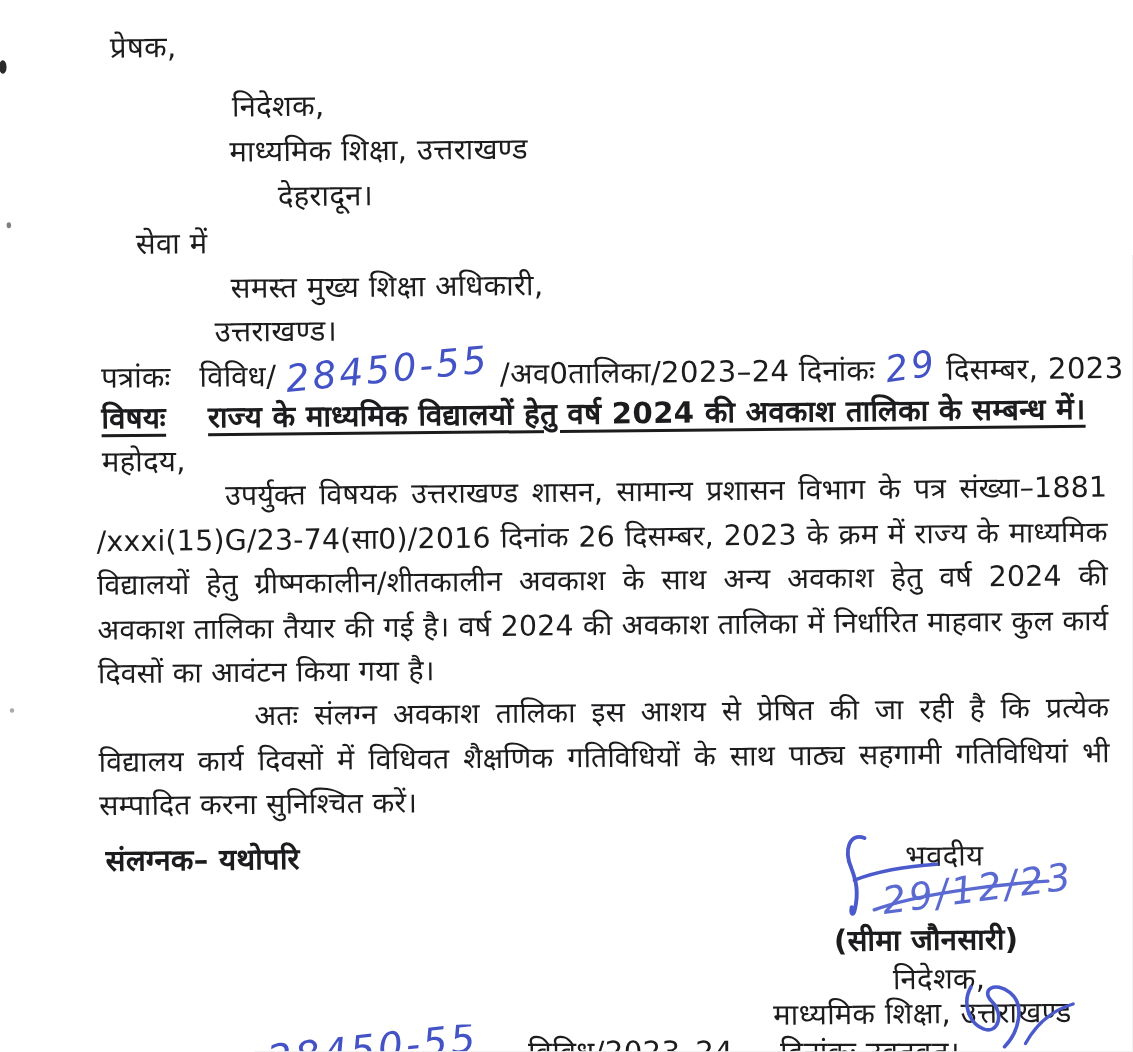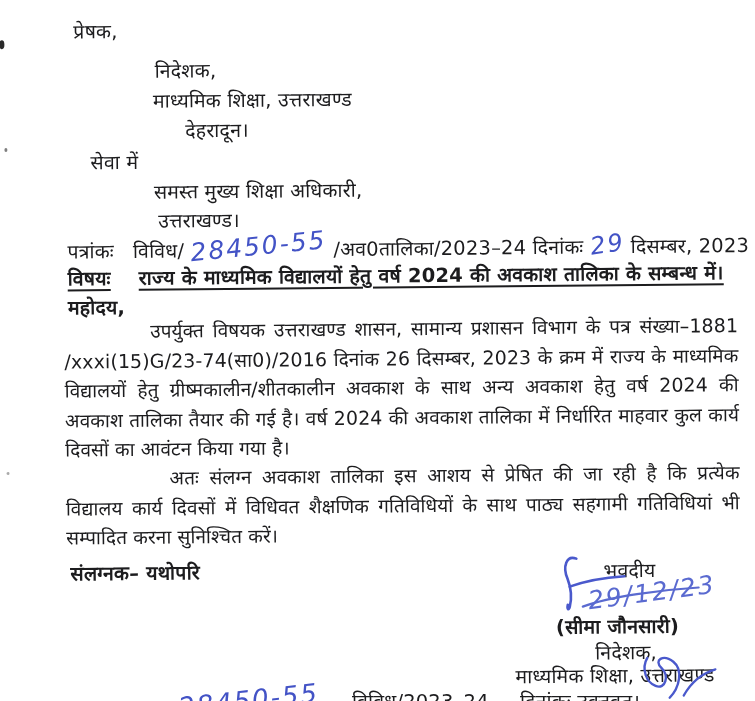--- a/index.html
+++ b/index.html
@@ -61,37 +61,37 @@
 <div class="page">
   <div class="content">
 
     <div class="t" style="left:76px; top:16px;">प्रेषक,</div>
     <div class="t" style="left:157px; top:56px;">निदेशक,</div>
     <div class="t" style="left:155px; top:86px;">माध्यमिक शिक्षा, उत्तराखण्ड</div>
     <div class="t" style="left:155px; top:116px;margin-left:32px;">देहरादून।</div>
 
     <div class="t" style="left:92px; top:147px;">सेवा में</div>
     <div class="t" style="left:155px; top:177px;">समस्त मुख्य शिक्षा अधिकारी,</div>
-    <div class="t" style="left:159px; top:206px;">उत्तराखण्ड।</div>
+    <div class="t" style="left:144px; top:206px;">उत्तराखण्ड।</div>
 
     <div class="t" style="left:68px; top:234px;">
       <span>पत्रांकः</span>&nbsp;&nbsp;
       <span>विविध/</span>
       <span class="ink hand hw-num">28450-55</span>
       <span>/अव0तालिका/2023–24 दिनांकः</span>
       <span class="ink hand hw-day">29</span>
       <span>दिसम्बर, 2023</span>
     </div>
 
     <div class="t subject-line" style="left:68px; top:263px;">
       <span class="u">विषयः</span>&nbsp;&nbsp;&nbsp;
       <span class="u">राज्य के माध्यमिक विद्यालयों हेतु वर्ष 2024 की अवकाश तालिका के सम्बन्ध में।</span>
     </div>
 
-    <div class="t" style="left:68px; top:292px;font-weight:bold;">महोदय,</div>
+    <div class="t" style="left:68px; top:292px;">महोदय,</div>
 
     <div class="para" style="left:64px; top:316px; width:674px; text-indent:86px;">उपर्युक्त विषयक उत्तराखण्ड शासन, सामान्य प्रशासन विभाग के पत्र संख्या–1881 /xxxi(15)G/23-74(सा0)/2016 दिनांक 26 दिसम्बर, 2023 के क्रम में राज्य के माध्यमिक विद्यालयों हेतु ग्रीष्मकालीन/शीतकालीन अवकाश के साथ अन्य अवकाश हेतु वर्ष 2024 की अवकाश तालिका तैयार की गई है। वर्ष 2024 की अवकाश तालिका में निर्धारित माहवार कुल कार्य दिवसों का आवंटन किया गया है।</div>
     <div class="para" style="left:64px; top:463px; width:674px; text-indent:104px;">अतः संलग्न अवकाश तालिका इस आशय से प्रेषित की जा रही है कि प्रत्येक विद्यालय कार्य दिवसों में विधिवत शैक्षणिक गतिविधियों के साथ पाठ्य सहगामी गतिविधियां भी सम्पादित करना सुनिश्चित करें।</div>
 
     <div class="t" style="left:68px; top:558px; font-weight:700;">संलग्नक– यथोपरि</div>
 
     <div class="t" style="left:601px; top:560px;">भवदीय</div>
 
     <svg width="150" height="60" style="left:552px; top:556px;" viewBox="0 0 150 60" fill="none">
       <path d="M22 6 C12 2 8 14 13 26 C16 34 18 42 15 54 C14 58 12 57 13 52" stroke="#4a59cc" stroke-width="2.6" stroke-linecap="round"></path>

